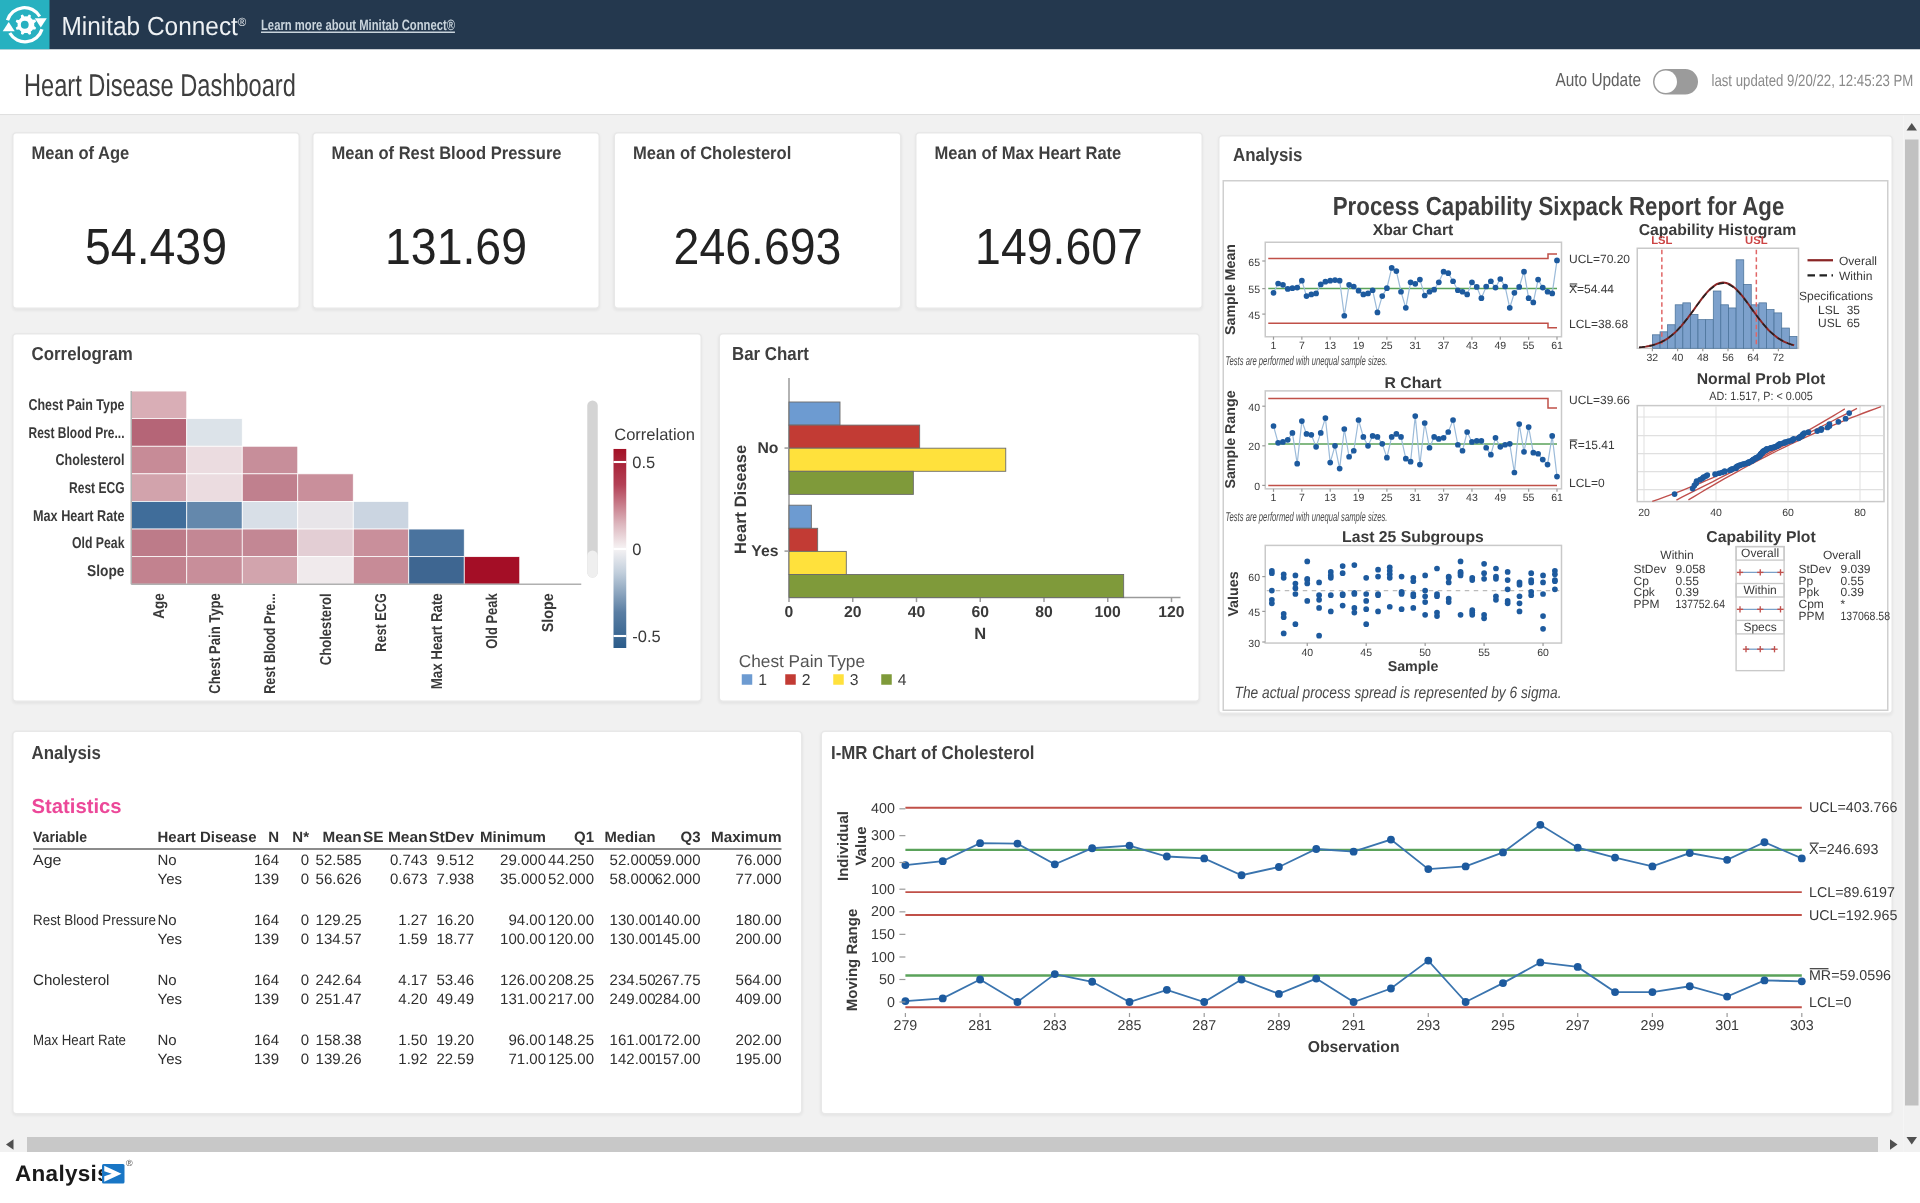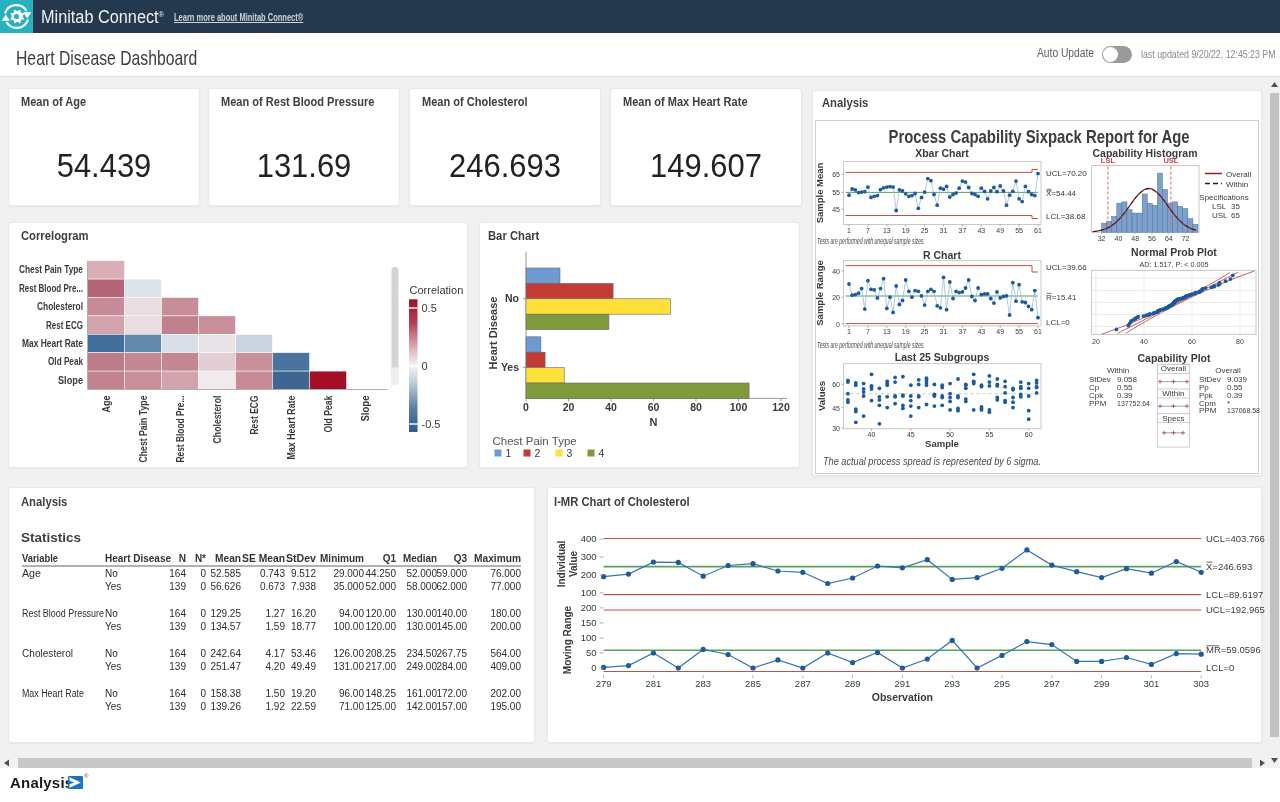--- a/index.html
+++ b/index.html
@@ -725,21 +725,21 @@
     <text x="1227.0" y="389.7" font-size="8" fill="#3a3a3a" text-anchor="start" font-weight="normal">0.55</text>
     <text x="1199.0" y="397.6" font-size="8" fill="#3a3a3a" text-anchor="start" font-weight="normal">Ppk</text>
     <text x="1227.0" y="397.6" font-size="8" fill="#3a3a3a" text-anchor="start" font-weight="normal">0.39</text>
     <text x="1199.0" y="405.5" font-size="8" fill="#3a3a3a" text-anchor="start" font-weight="normal">Cpm</text>
     <text x="1227.0" y="405.5" font-size="8" fill="#3a3a3a" text-anchor="start" font-weight="normal">*</text>
     <text x="1199.0" y="413.4" font-size="8" fill="#3a3a3a" text-anchor="start" font-weight="normal">PPM</text>
     <text x="1227.0" y="413.4" font-size="8" fill="#3a3a3a" text-anchor="start" font-weight="normal" textLength="33" lengthAdjust="spacingAndGlyphs">137068.58</text>
   </svg>
 <div class="panel" style="left:8px;top:487px;width:527px;height:256px;"></div>
 <div class="ptitle" style="left:21px;top:495px;">Analysis</div>
-<div class="abs" style="left:21px;top:530px;font-size:13.5px;font-weight:bold;color:#404040;">Statistics</div>
+<div class="abs" style="left:21px;top:530px;font-size:13.5px;font-weight:bold;color:#ec4899;">Statistics</div>
 <svg class="abs" style="left:0;top:480px" width="545" height="263" viewBox="0 480 545 263">
     <text x="22.0" y="561.5" font-size="10" fill="#333" text-anchor="start" font-weight="bold" textLength="36" lengthAdjust="spacingAndGlyphs">Variable</text>
     <text x="105.0" y="561.5" font-size="10" fill="#333" text-anchor="start" font-weight="bold" textLength="66" lengthAdjust="spacingAndGlyphs">Heart Disease</text>
     <text x="186.0" y="561.5" font-size="10" fill="#333" text-anchor="end" font-weight="bold">N</text>
     <text x="206.0" y="561.5" font-size="10" fill="#333" text-anchor="end" font-weight="bold">N*</text>
     <text x="241.0" y="561.5" font-size="10" fill="#333" text-anchor="end" font-weight="bold" textLength="26" lengthAdjust="spacingAndGlyphs">Mean</text>
     <text x="285.0" y="561.5" font-size="10" fill="#333" text-anchor="end" font-weight="bold" textLength="43" lengthAdjust="spacingAndGlyphs">SE Mean</text>
     <text x="316.0" y="561.5" font-size="10" fill="#333" text-anchor="end" font-weight="bold" textLength="30" lengthAdjust="spacingAndGlyphs">StDev</text>
     <text x="364.0" y="561.5" font-size="10" fill="#333" text-anchor="end" font-weight="bold" textLength="44" lengthAdjust="spacingAndGlyphs">Minimum</text>
     <text x="396.0" y="561.5" font-size="10" fill="#333" text-anchor="end" font-weight="bold">Q1</text>

